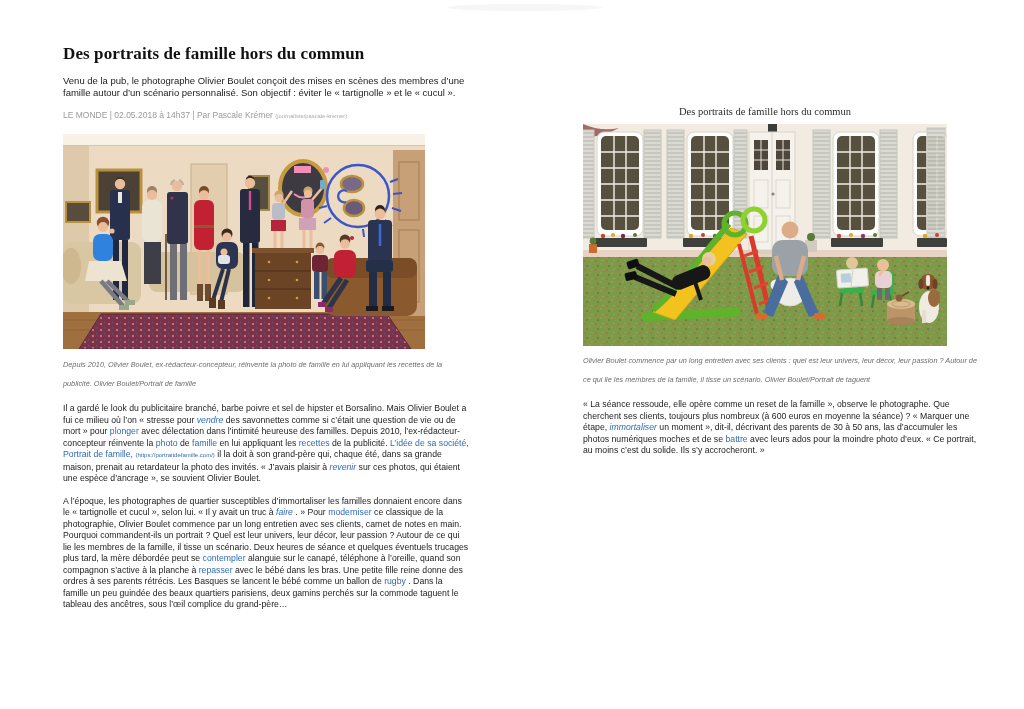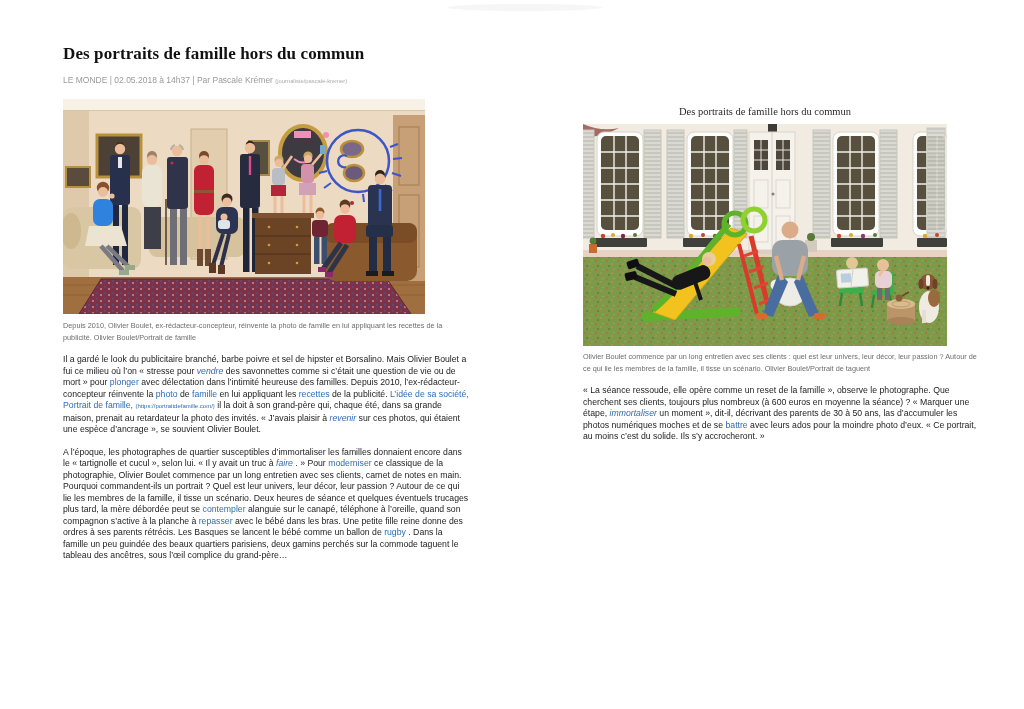--- a/index.html
+++ b/index.html
@@ -23,21 +23,21 @@
   .col-left{position:absolute;left:63px;top:44px;width:407px;}
   .article-title{
     font-family:"Liberation Serif",serif;font-weight:700;font-size:17px;
     line-height:20px;color:var(--title);margin-bottom:11px;letter-spacing:.1px;
   }
   .lede{font-size:9.5px;line-height:12px;color:#222;margin-bottom:11px;}
   .byline{font-size:8.5px;line-height:10px;color:var(--byline);margin-bottom:13px;}
   .byline .byline-small{font-size:5.8px;color:#ababab;}
   .photo-frame{margin-bottom:6px;line-height:0;}
   .photo-frame svg{display:block;}
-  .caption{font-size:7.3px;line-height:12px;color:var(--caption);margin-bottom:10px;width:407px;}
+  .caption{font-size:7.3px;line-height:19px;color:var(--caption);margin-bottom:10px;width:407px;font-style:italic;}
   .body-par{font-size:8.7px;line-height:11.5px;color:var(--text);margin-bottom:11px;text-align:left;}
   .seg-i{}
   .seg-l{color:var(--link);cursor:pointer;}
   .seg-il{font-style:italic;color:var(--link);cursor:pointer;}
   .seg-ls{color:var(--link);font-size:6px;cursor:pointer;}
   
   .col-right{position:absolute;left:583px;top:106px;width:400px;}
   .running-head{
     font-family:"Liberation Serif",serif;font-size:10.5px;line-height:12px;
     color:#2a2a2a;text-align:center;width:364px;margin-bottom:6px;
@@ -46,20 +46,21 @@
   .col-right .photo-frame{margin-bottom:5px;}
 </style>
 </head>
 <body>
 
 <div class="page">
   <div class="page-smudge"></div>
 
   <div class="col-left">
     <h1 class="article-title">Des portraits de famille hors du commun</h1>
+    <p class="lede">Venu de la pub, le photographe Olivier Boulet conçoit des mises en scènes des membres d’une famille autour d’un scénario personnalisé. Son objectif : éviter le « tartignolle » et le « cucul ».</p>
     <p class="byline"><span>LE MONDE | 02.05.2018 à 14h37 | Par Pascale Krémer</span> <span class="byline-small">(journaliste/pascale-kremer)</span></p>
 
     <div class="photo-frame">
       <svg width="362" height="215" viewBox="0 0 362 215" xmlns="http://www.w3.org/2000/svg">
         <defs>
           <pattern id="carpetP" width="8" height="6" patternUnits="userSpaceOnUse">
             <rect width="8" height="6" fill="#7e3248"></rect>
             <circle cx="2" cy="2" r="1" fill="#44548a"></circle>
             <circle cx="6" cy="4" r="0.9" fill="#c79aa4"></circle>
             <circle cx="4.5" cy="1" r="0.6" fill="#2e3a66"></circle>

